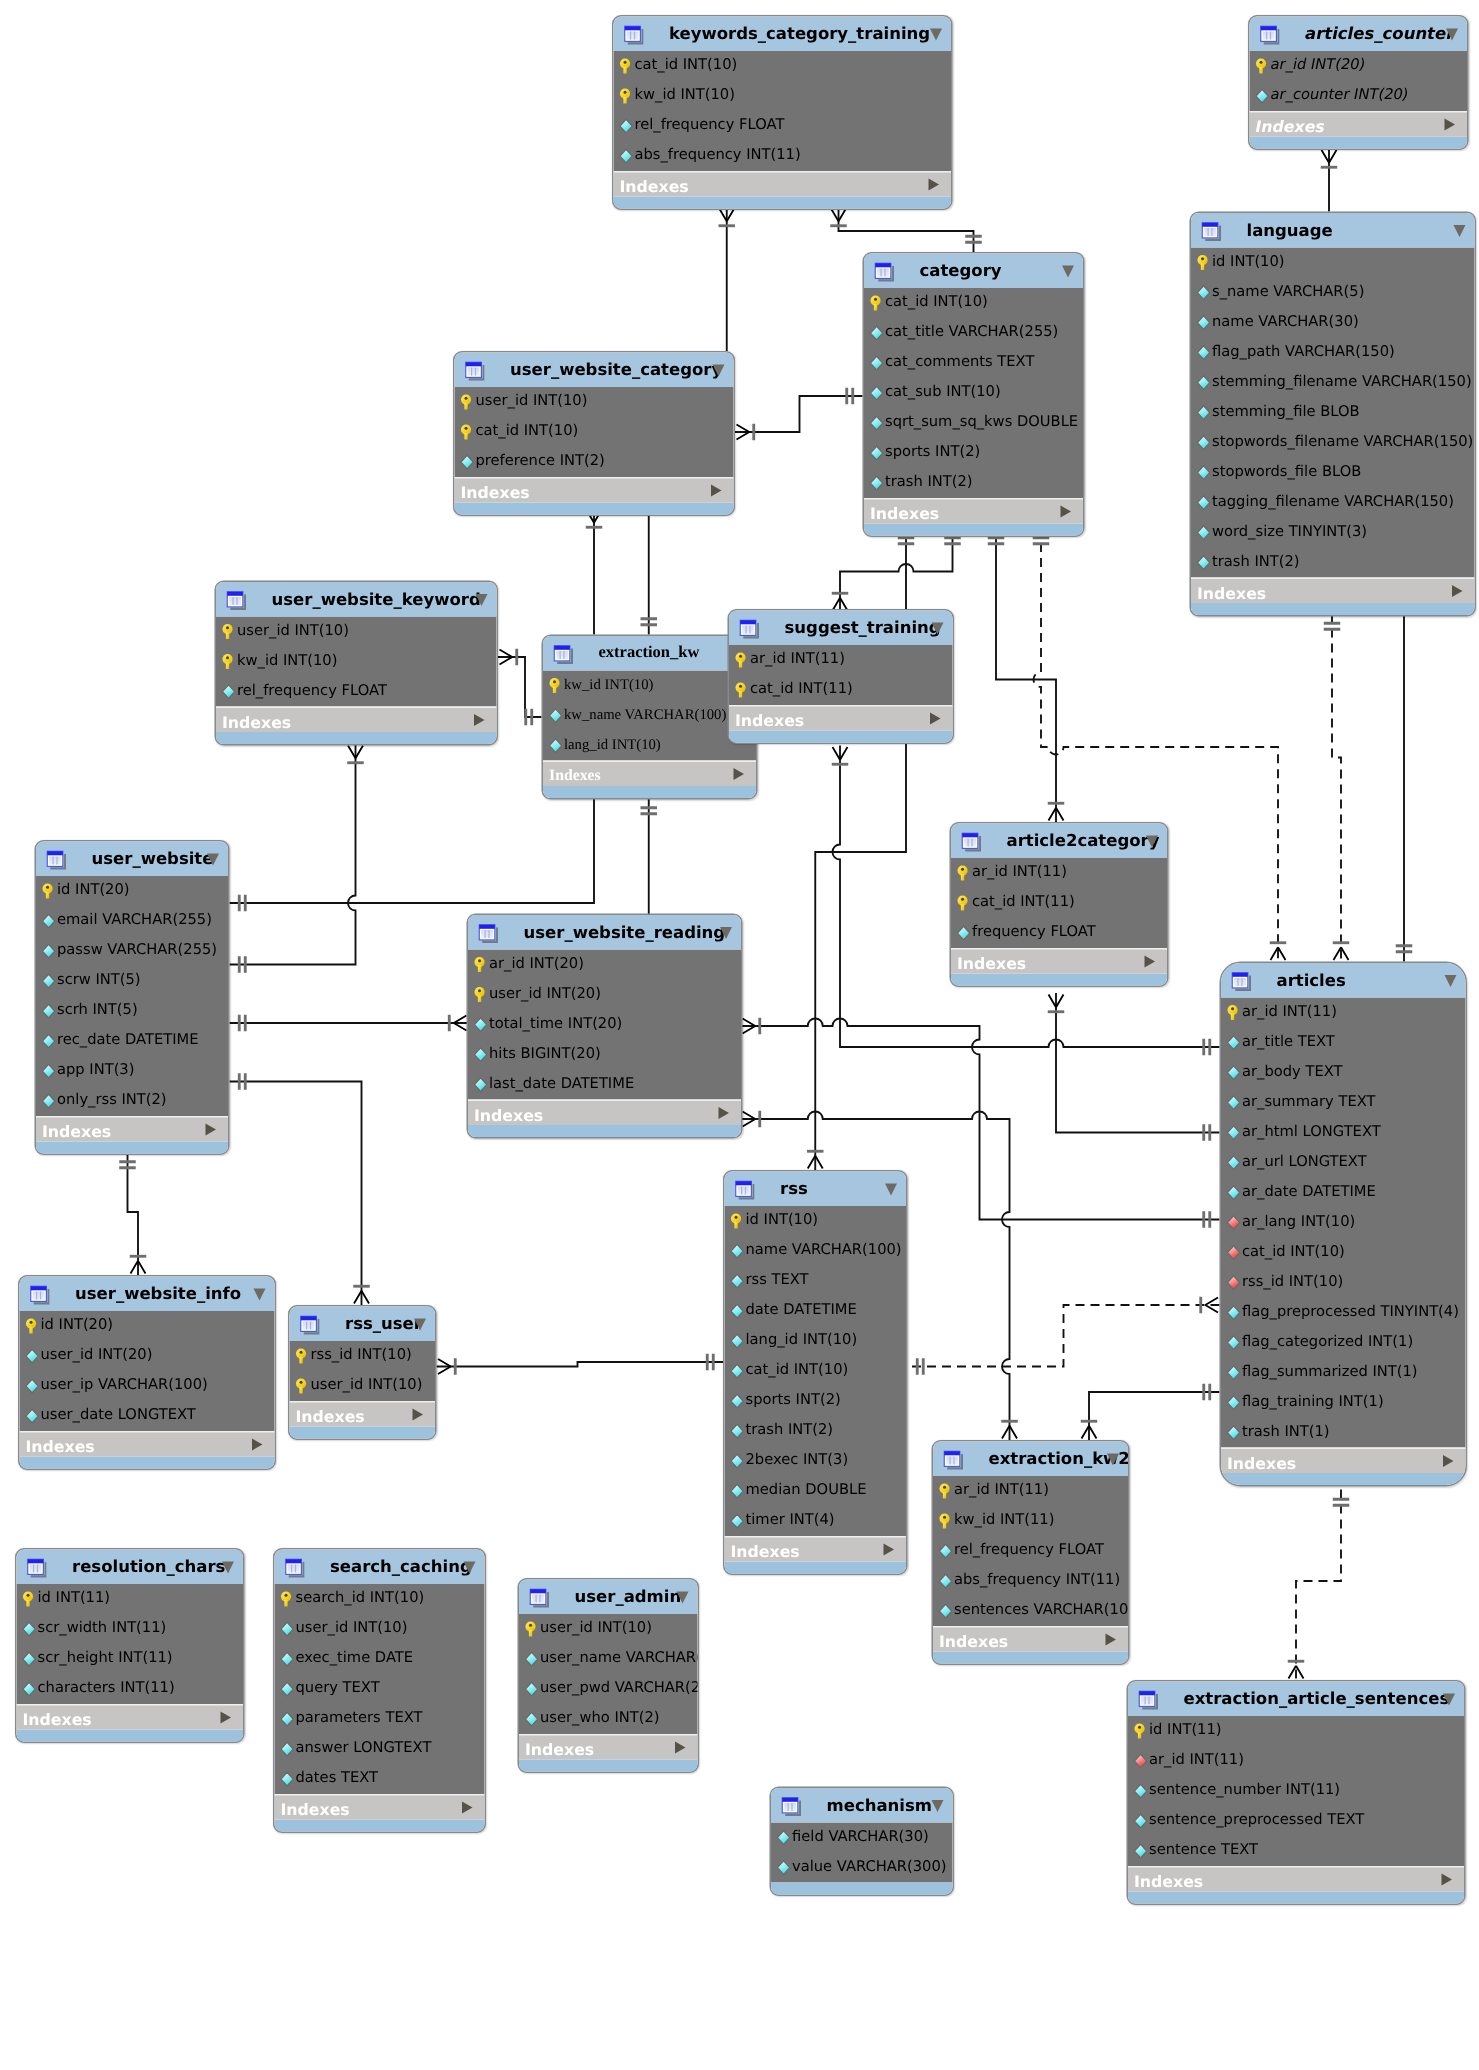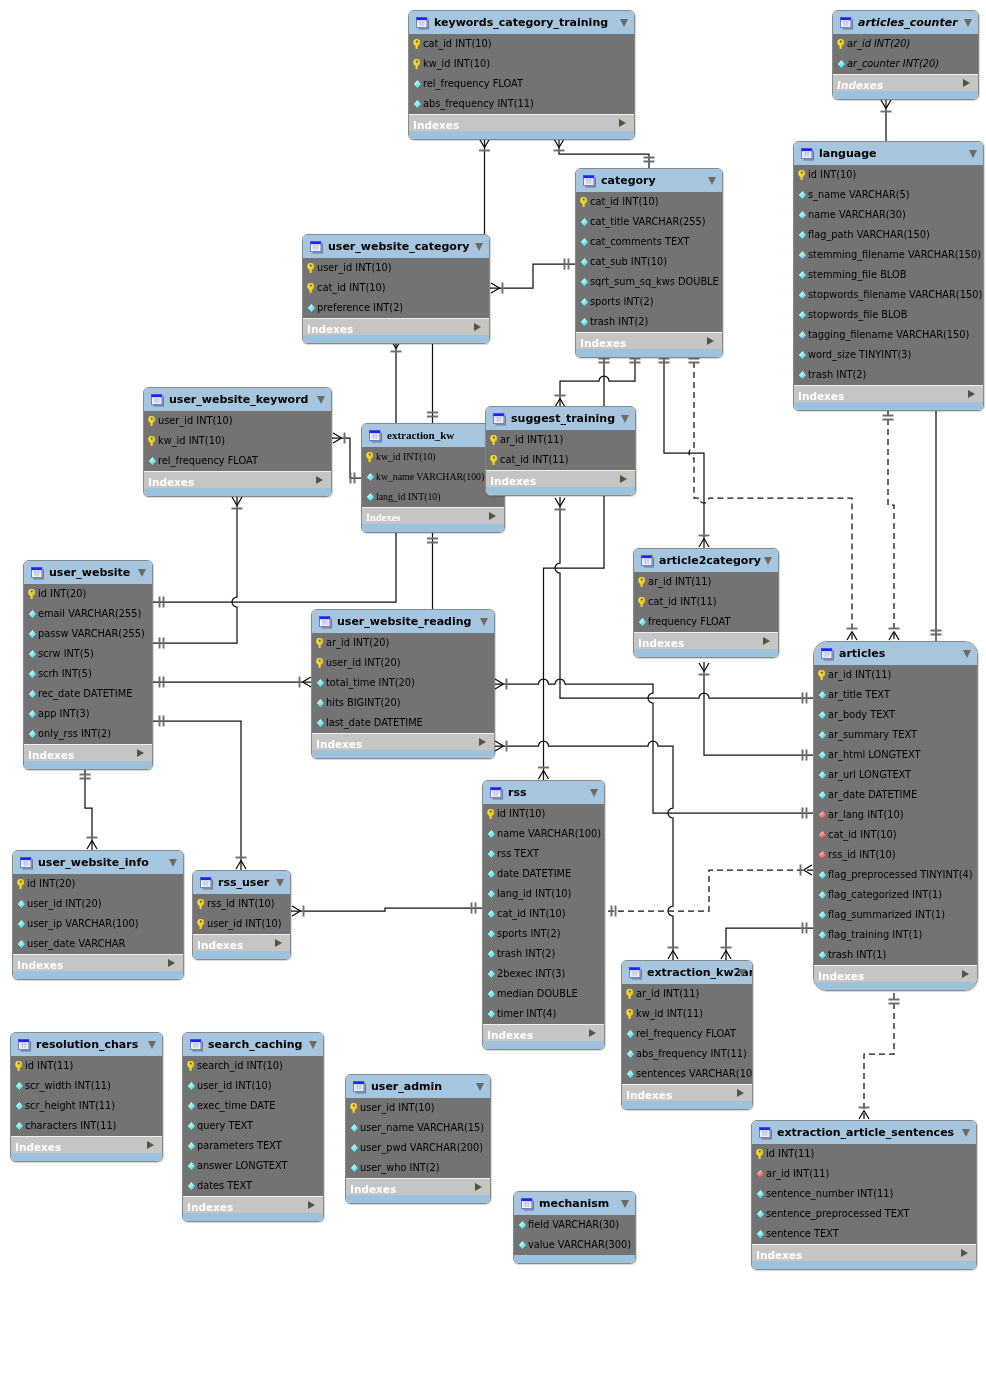--- a/index.html
+++ b/index.html
@@ -9,21 +9,21 @@
          font-family:"DejaVu Sans", sans-serif; overflow:hidden; position:relative; }
   #canvas { position:absolute; left:0; top:0; width:986px; height:1380px; }
   #links { position:absolute; left:0; top:0; width:986px; height:1380px; z-index:1; }
   .tbl { position:absolute; z-index:5; border:1px solid #868a8d; border-radius:6px;
          background:#ffffff; overflow:hidden;
          box-shadow:0.5px 0.5px 1px rgba(0,0,0,0.16); }
   .tbl-hd { height:23px; background:#a5c6de; display:flex; align-items:center;
             padding:0 4px 0 6px; position:relative; }
   .tbl-ico { width:14px; height:14px; flex:0 0 14px; margin-right:5px; position:relative; display:block; }
   .tbl-name { font-size:11px; font-weight:bold; color:#000; white-space:nowrap;
-              line-height:13px; }
+              line-height:13px;margin-left:12px; }
   .tbl-caret { position:absolute; right:6px; top:8px; width:0;height:0;
                border-left:4.5px solid transparent; border-right:4.5px solid transparent;
                border-top:8px solid #6e6a62; }
   .rows { background:#737373; }
   .row { height:20px; display:flex; align-items:center; padding-left:3px; white-space:nowrap; }
   .rico { width:11px; height:12px; flex:0 0 11px; margin-right:0px; display:block; }
   .rtxt { font-size:9.8px; color:#000; line-height:12px; }
   .idxbar { height:17px; background:#c6c5c3; display:flex; align-items:flex-end;
             padding-left:4px; position:relative; border-top:1px solid #efefef; }
   .idxtxt { font-size:10.5px; font-weight:bold; color:#ffffff; line-height:12px; }
@@ -950,21 +950,21 @@
   <div class="row">
           <svg class="rico" viewBox="0 0 11 12">
             <path d="M5.4 1.5 9.5 6.1 5.4 10.7 1.3 6.1Z" fill="url(#gCyan)" stroke="#6a6a6a" stroke-width="0.9" stroke-linejoin="round"></path>
           </svg>
           <span class="rtxt">user_ip VARCHAR(100)</span>
         </div>
   <div class="row">
           <svg class="rico" viewBox="0 0 11 12">
             <path d="M5.4 1.5 9.5 6.1 5.4 10.7 1.3 6.1Z" fill="url(#gCyan)" stroke="#6a6a6a" stroke-width="0.9" stroke-linejoin="round"></path>
           </svg>
-          <span class="rtxt">user_date VARCHAR</span>
+          <span class="rtxt">user_date LONGTEXT</span>
         </div>
  </div>
  <div class="idxbar">
         <span class="idxtxt">Indexes</span>
         <span class="idxcaret"></span>
       </div>
  <div class="foot"></div>
 </div>
 <div class="tbl" style="left:192px;top:870px;width:99px;height:90px;z-index:5;">
  <div class="tbl-hd">
@@ -1159,21 +1159,21 @@
           </svg>
           <span class="rtxt">dates TEXT</span>
         </div>
  </div>
  <div class="idxbar">
         <span class="idxtxt">Indexes</span>
         <span class="idxcaret"></span>
       </div>
  <div class="foot"></div>
 </div>
-<div class="tbl" style="left:345px;top:1074px;width:146px;height:130px;z-index:5;">
+<div class="tbl" style="left:345px;top:1052px;width:121px;height:130px;z-index:5;">
  <div class="tbl-hd">
   <svg class="tbl-ico" viewBox="0 0 14 14">
           <path d="M3.5 12.9h9.9V3.4" stroke="#3f3f3f" stroke-width="1.4" fill="none" opacity="0.55"></path>
           <rect x="1.5" y="1.5" width="10.4" height="10.1" fill="#ffffff" stroke="#4a56dd" stroke-width="0.75"></rect>
           <rect x="1.5" y="1.5" width="10.4" height="2.7" fill="#2020ef"></rect>
           <rect x="2.8" y="5.0" width="7.8" height="5.4" fill="url(#gTblIco)"></rect>
           <path d="M5.4 5.0V10.4M8.0 5.0V10.4" stroke="#a5b5d8" stroke-width="0.8" fill="none"></path>
         </svg>
   <span class="tbl-name">user_admin</span>
   <span class="tbl-caret"></span>

